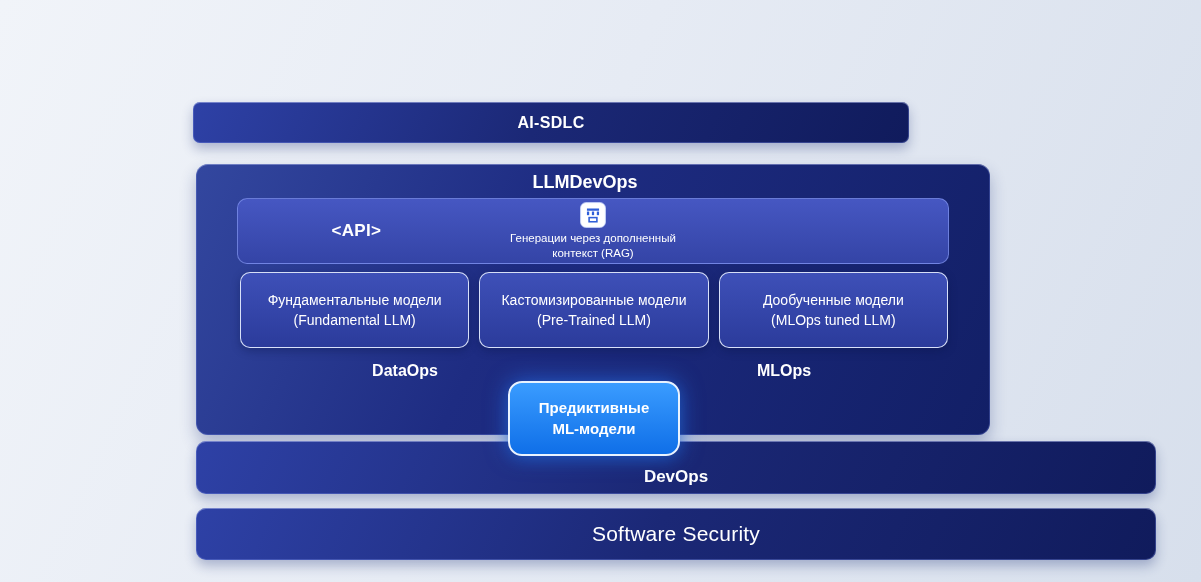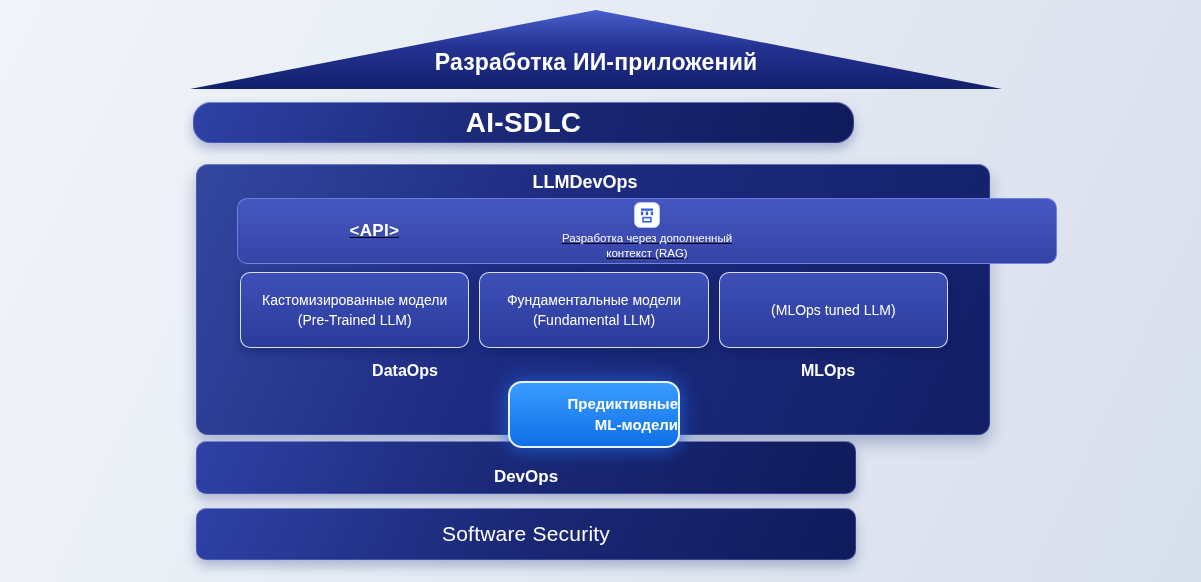--- a/index.html
+++ b/index.html
@@ -31,38 +31,38 @@
     color: #ffffff;
     font-size: 23px;
     font-weight: bold;
     letter-spacing: 0.2px;
   }
 
   
   .bar {
     position: absolute;
     left: 196px;
-    width: 660px;
+    width: 960px;
     border-radius: 10px;
     background: linear-gradient(115deg, #2e41a6 0%, #1b2876 48%, #101b5c 100%);
     box-shadow:
       inset 0 1px 0 rgba(255,255,255,0.25),
       inset 0 0 0 1px rgba(120,140,230,0.35),
       0 6px 12px rgba(25,45,115,0.30);
     display: flex;
     align-items: center;
     justify-content: center;
     color: #ffffff;
     box-sizing: border-box;
   }
   .ai-sdlc {
     left: 193px; top: 102px;
-    width: 661px; height: 41px;
-    border-radius: 18px;
-    font-size: 28px;
+    width: 716px; height: 41px;
+    border-radius: 7px;
+    font-size: 16px;
     font-weight: bold;
     letter-spacing: 0.3px;
   }
   .devops {
     top: 441px; height: 53px;
     font-size: 17px;
     font-weight: bold;
     padding-top: 18px;
   }
   .security {
@@ -89,29 +89,28 @@
     top: 8px; left: 0; right: 16px;
     text-align: center;
     color: #ffffff;
     font-size: 18px;
     font-weight: bold;
   }
 
   .top-row {
     position: absolute;
     left: 41px; top: 34px;
-    width: 820px; height: 66px;
+    width: 712px; height: 66px;
     border-radius: 10px;
     background: linear-gradient(180deg, #4657c2 0%, #3444a6 100%);
     border: 1px solid rgba(150,170,255,0.55);
     box-sizing: border-box;
     display: grid;
     grid-template-columns: 1fr 1fr 1fr;
     align-items: center;
-    text-decoration: underline;
   }
   .cell {
     display: flex;
     flex-direction: column;
     align-items: center;
     justify-content: center;
     gap: 3px;
     color: #ffffff;
   }
   .api-label {
@@ -156,54 +155,51 @@
 
   .footer-label {
     position: absolute;
     top: 198px;
     transform: translateX(-50%);
     color: #ffffff;
     font-size: 16px;
     font-weight: bold;
   }
   .dataops { left: 209px; }
-  .mlops  { left: 588px; margin-left: 44px; }
+  .mlops  { left: 588px; }
 
   
   .predictive {
     position: absolute;
     left: 508px; top: 381px;
-    width: 172px; height: 67px;
+    width: 172px; height: 75px;
     box-sizing: border-box;
     border-radius: 14px;
     background: linear-gradient(180deg, #3a9cff 0%, #0f6fe8 100%);
     border: 2px solid #e9f3ff;
     box-shadow:
       0 0 22px rgba(45,130,255,0.60),
       0 6px 12px rgba(15,60,150,0.35);
     display: flex;
     flex-direction: column;
-    align-items: flex-end;
+    align-items: center;
     justify-content: center;
     color: #ffffff;
     font-size: 15px;
     font-weight: bold;
     line-height: 1.35;
     text-align: center;
     z-index: 5;
   }
 </style>
 </head>
 <body>
 
 <div class="stage">
 
-  <div class="roof">
-    <div class="roof-title">Разработка ИИ-приложений</div>
-  </div>
 
   <div class="bar ai-sdlc">
     <span>AI-SDLC</span>
   </div>
 
   <div class="llm-container">
     <div class="llm-title">LLMDevOps</div>
 
     <div class="top-row">
       <div class="cell">
@@ -214,36 +210,37 @@
           <svg viewBox="0 0 30 30" width="26" height="26" aria-hidden="true">
             <rect x="0.75" y="0.75" width="28.5" height="28.5" rx="6" fill="#ffffff" stroke="#d7e2ff" stroke-width="1"></rect>
             <rect x="8" y="7.5" width="14" height="2.6" fill="#2f5fd9"></rect>
             <rect x="8" y="11" width="2.6" height="4.2" fill="#2f5fd9"></rect>
             <rect x="13.7" y="11" width="2.6" height="4.2" fill="#2f5fd9"></rect>
             <rect x="19.4" y="11" width="2.6" height="4.2" fill="#2f5fd9"></rect>
             <rect x="10.5" y="18" width="9" height="4.8" fill="none" stroke="#2f5fd9" stroke-width="1.8"></rect>
           </svg>
         </span>
         <span class="cell-label small">
-          <span class="cell-line">Разработка через дополненный</span>
+          <span class="cell-line">Генерации через дополненный</span>
           <span class="cell-line">контекст (RAG)</span>
         </span>
       </div>
     </div>
 
     <div class="models-row">
+      <div class="model-box">
+        <span class="cell-line">Фундаментальные модели</span>
+        <span class="cell-line">(Fundamental LLM)</span>
+      </div>
       <div class="model-box">
         <span class="cell-line">Кастомизированные модели</span>
         <span class="cell-line">(Pre-Trained LLM)</span>
       </div>
       <div class="model-box">
-        <span class="cell-line">Фундаментальные модели</span>
-        <span class="cell-line">(Fundamental LLM)</span>
-      </div>
-      <div class="model-box">
+        <span class="cell-line">Дообученные модели</span>
         <span class="cell-line">(MLOps tuned LLM)</span>
       </div>
     </div>
 
     <div class="footer-label dataops">DataOps</div>
     <div class="footer-label mlops">MLOps</div>
   </div>
 
   <div class="predictive">
     <span class="cell-line">Предиктивные</span>

